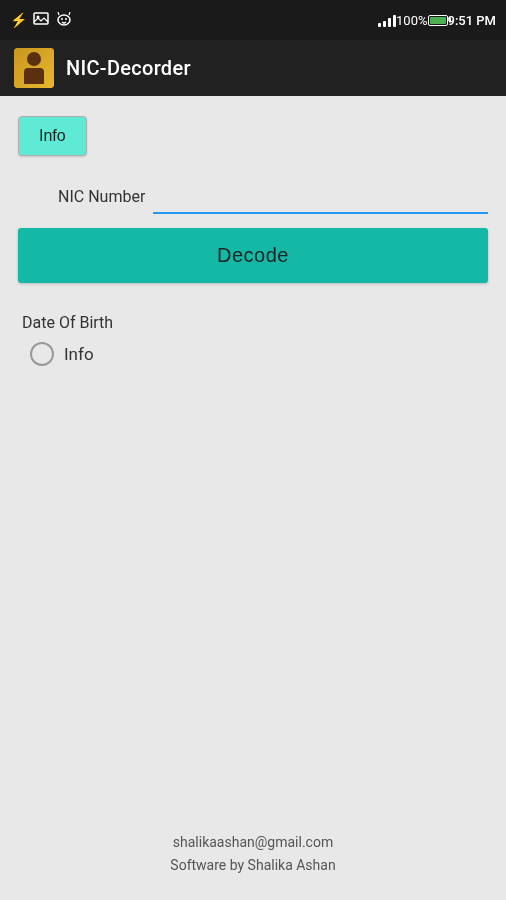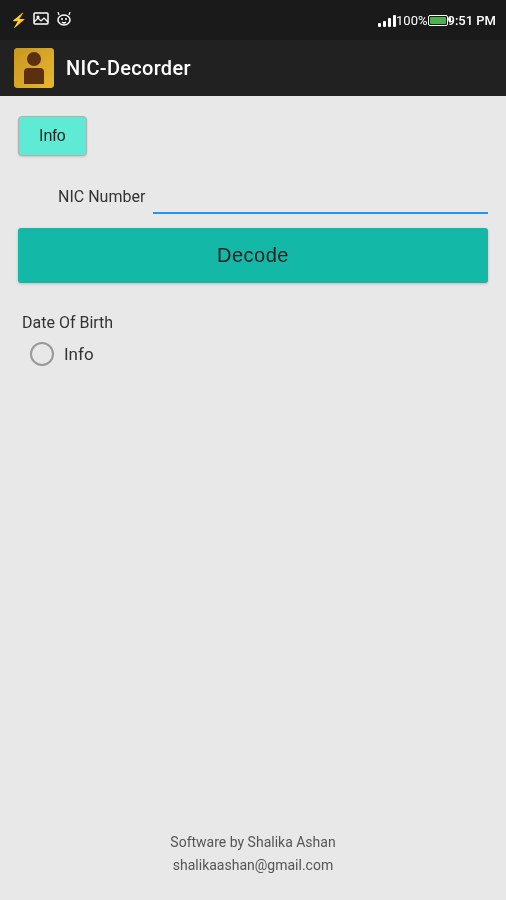--- a/index.html
+++ b/index.html
@@ -377,15 +377,15 @@
       <div class="radio-option">
         <div class="radio-circle"></div>
         <span class="radio-label">Info</span>
       </div>
     </div>
   </div>
 
 </div>
 
 <div class="footer">
+  <div class="footer-line">shalikaashan@gmail.com</div>
   <div class="footer-line">Software by Shalika Ashan</div>
-  <div class="footer-line">shalikaashan@gmail.com</div>
 </div>
 
 </body></html>

